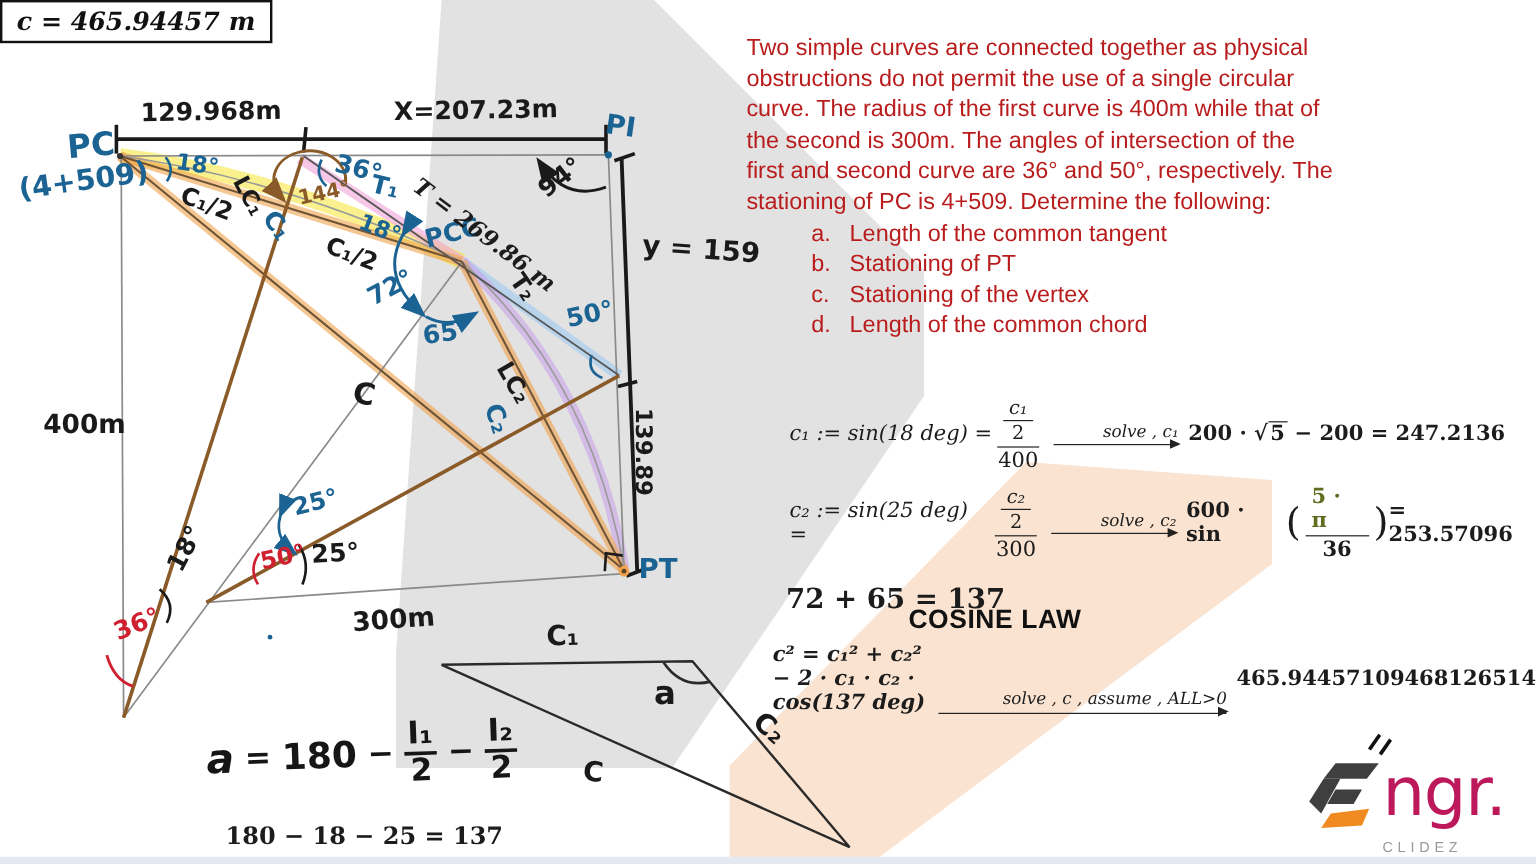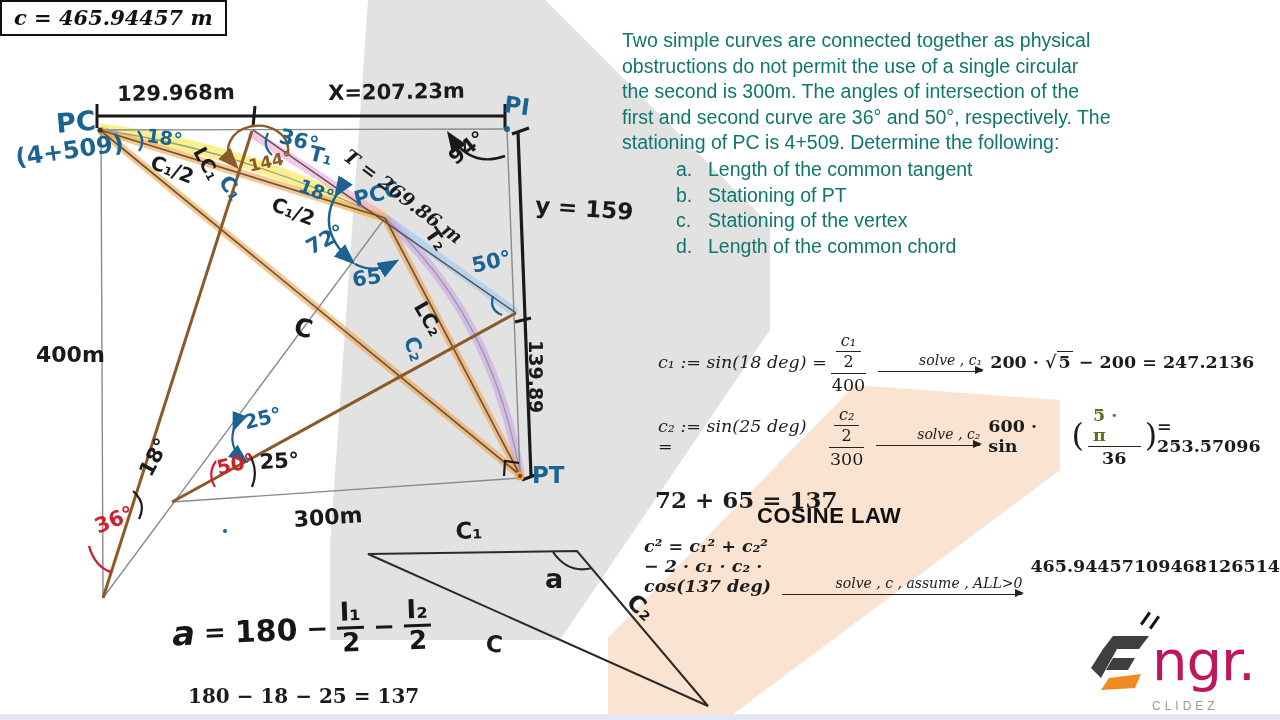--- a/index.html
+++ b/index.html
@@ -5,21 +5,21 @@
   html,body{margin:0;padding:0;}
   body{width:1280px;height:720px;overflow:hidden;background:#fff;font-family:"Liberation Sans",sans-serif;}
   .stage{position:relative;width:1280px;height:720px;background:#ffffff;overflow:hidden;}
   .stage svg.scene{position:absolute;left:0;top:0;}
   .lbl{position:absolute;white-space:nowrap;line-height:1;transform-origin:left top;}
   .hw{font-family:"DejaVu Sans",sans-serif;font-weight:600;}
   .ink{color:#1a1a1a;} .blue{color:#1b6393;} .red{color:#cf2030;} .brown{color:#8a5a28;} .olive{color:#5f6e1e;}
   .serifm{font-family:"DejaVu Serif",serif;color:#1c1c1c;}
   .it{font-style:italic;}
   
-  .problem{position:absolute;left:622px;top:28px;width:640px;color:#0f766e;font-size:19.5px;line-height:25.6px;}
+  .problem{position:absolute;left:622px;top:28px;width:640px;color:#b91c1c;font-size:19.5px;line-height:25.6px;}
   .problem .pline{white-space:nowrap;}
   .plist{margin-top:1px;}
   .plist .item{display:flex;margin-left:54px;white-space:nowrap;}
   .plist .marker{width:32px;}
   
   .eq{position:absolute;display:flex;align-items:center;font-family:"DejaVu Serif",serif;color:#1c1c1c;}
   .frac{display:inline-flex;flex-direction:column;align-items:center;line-height:1.15;margin:0 4px;}
   .frac .num{border-bottom:1.5px solid #222;padding:0 5px 1px 5px;}
   .frac .den{padding-top:1px;}
   .frac .num .frac .num{border-bottom:1.5px solid #222;}
@@ -154,20 +154,21 @@
   <div class="lbl hw ink" style="left:136px;top:470px;font-size:21px;transform:rotate(-62deg);">18°</div>
   <div class="lbl hw red" style="left:92px;top:518px;font-size:21px;transform:rotate(-22deg);">36°</div>
   <div class="lbl hw ink" style="left:455px;top:520px;font-size:23px;transform:rotate(-2deg);">C₁</div>
   <div class="lbl hw ink" style="left:545px;top:565px;font-size:27px;">a</div>
   <div class="lbl hw ink" style="left:638px;top:590px;font-size:23px;transform:rotate(42deg);">C₂</div>
   <div class="lbl hw ink" style="left:487px;top:632px;font-size:23px;transform:rotate(6deg);">C</div>
 
   <div class="problem">
     <div class="pline">Two simple curves are connected together as physical</div>
     <div class="pline">obstructions do not permit the use of a single circular</div>
+    <div class="pline">curve. The radius of the first curve is 400m while that of</div>
     <div class="pline">the second is 300m. The angles of intersection of the</div>
     <div class="pline">first and second curve are 36° and 50°, respectively. The</div>
     <div class="pline">stationing of PC is 4+509. Determine the following:</div>
     <div class="plist">
       <div class="item">
           <span class="marker">a.</span>
           <span>Length of the common tangent</span>
         </div>
       <div class="item">
           <span class="marker">b.</span>

